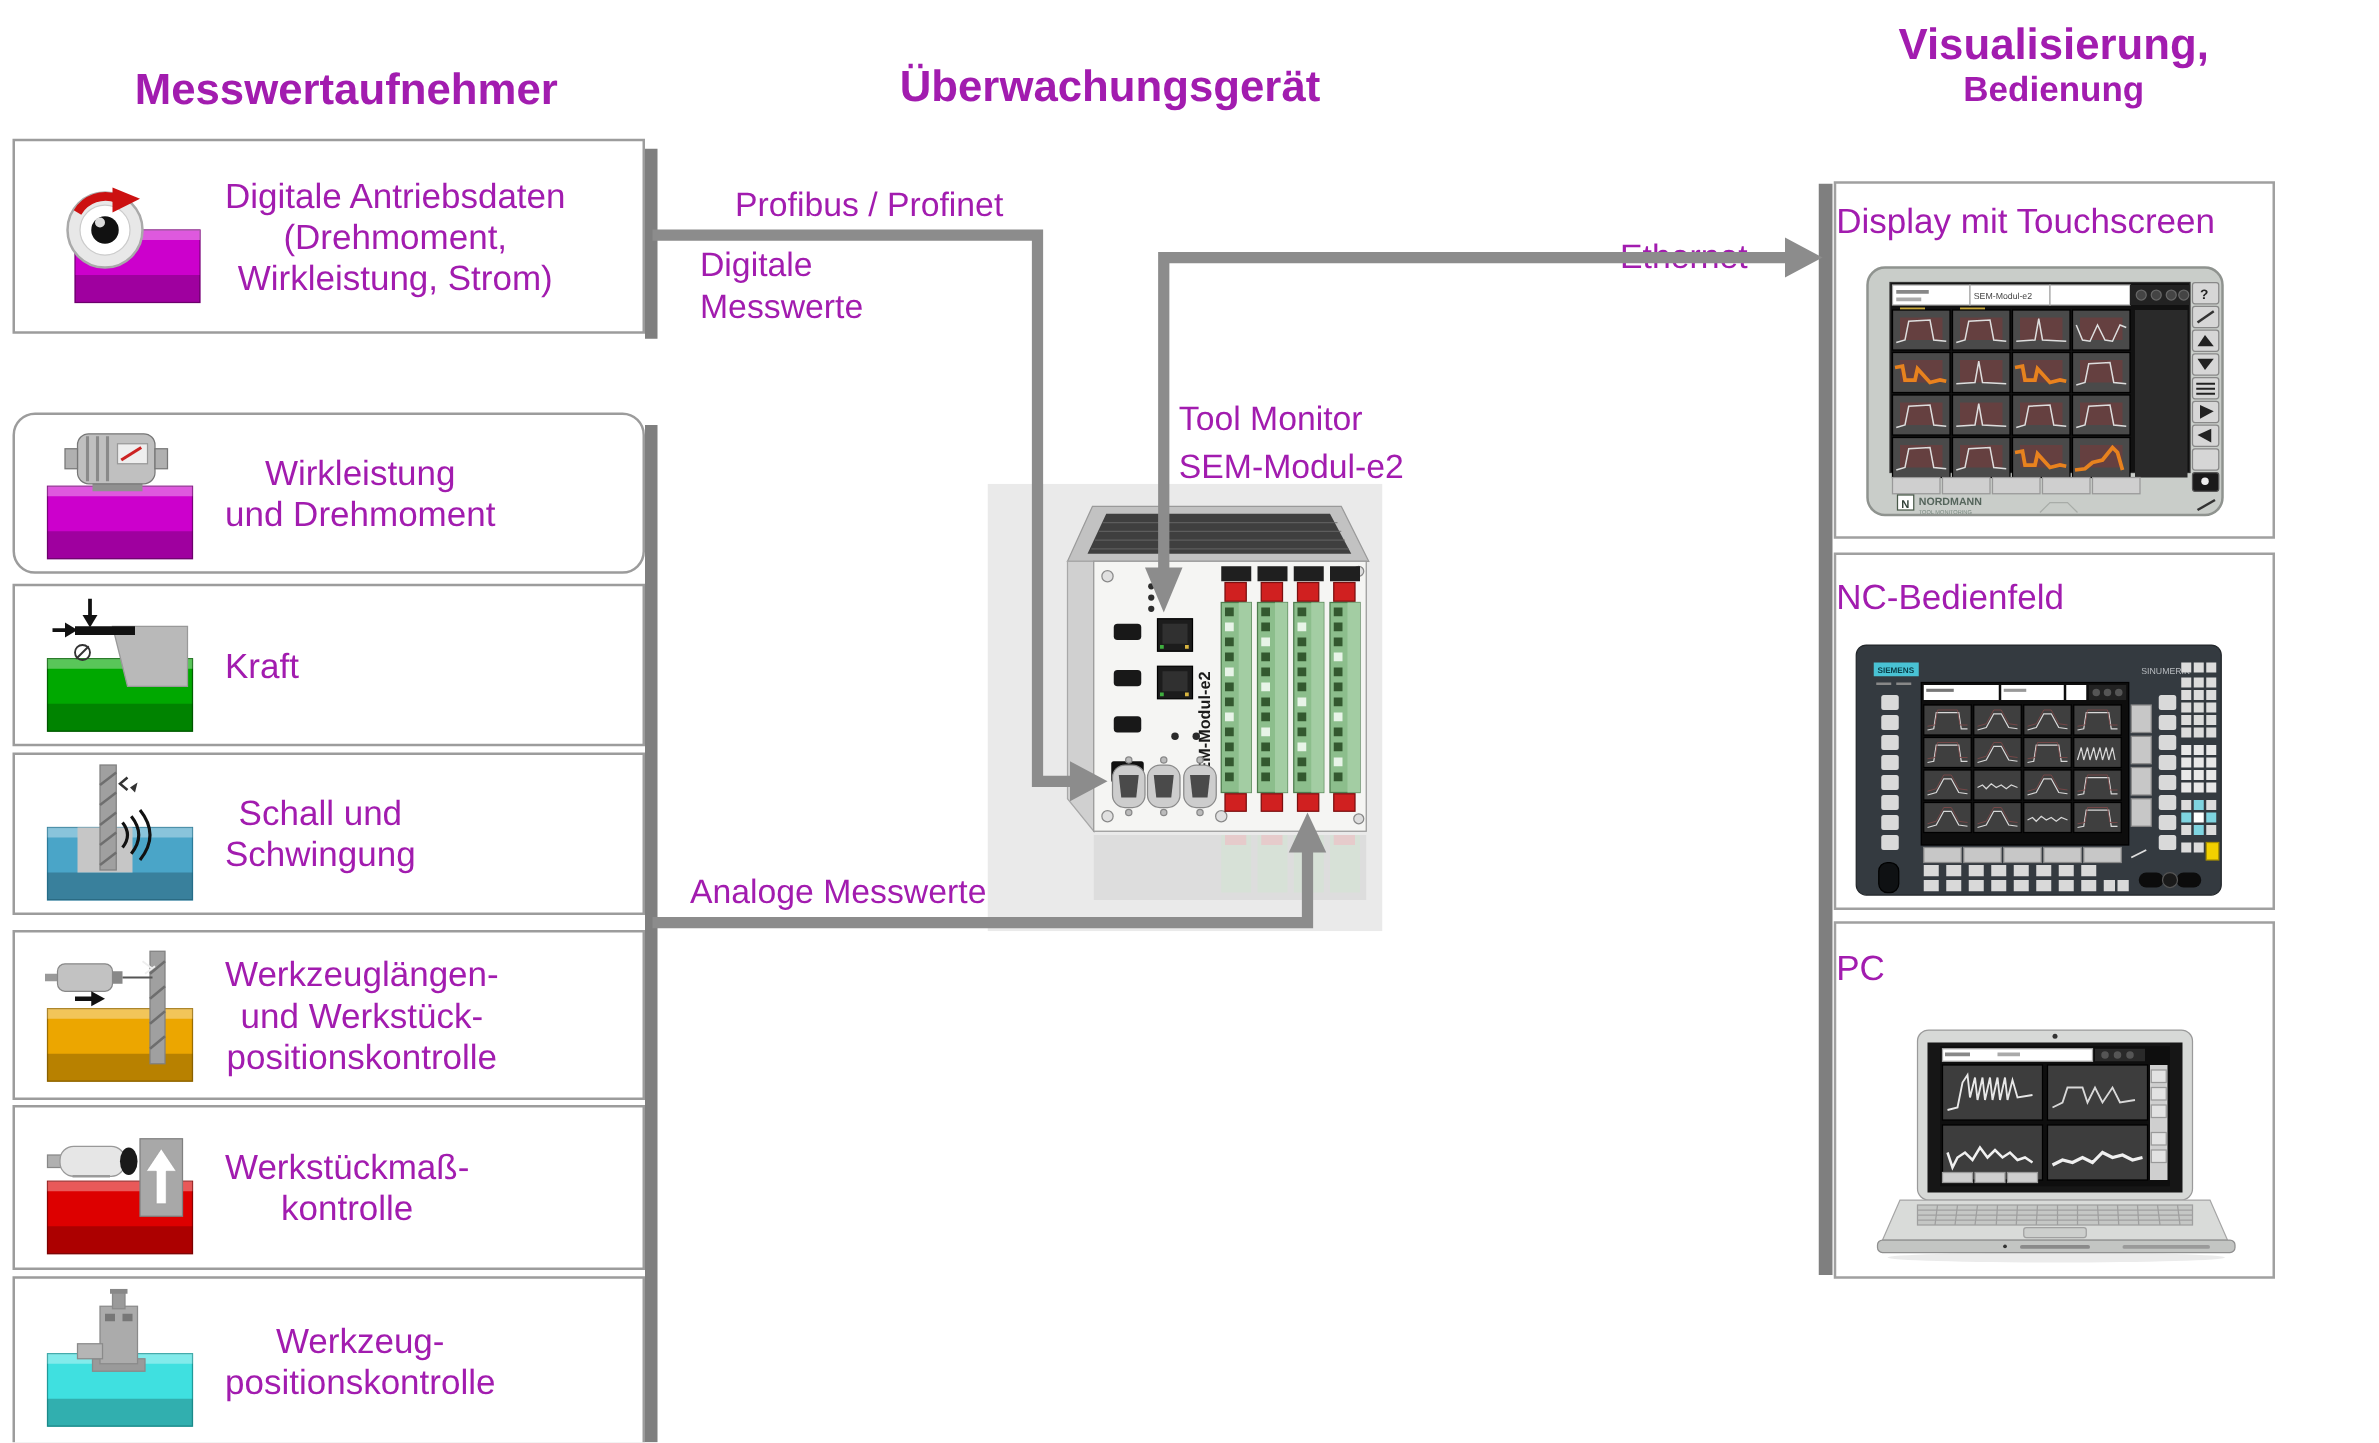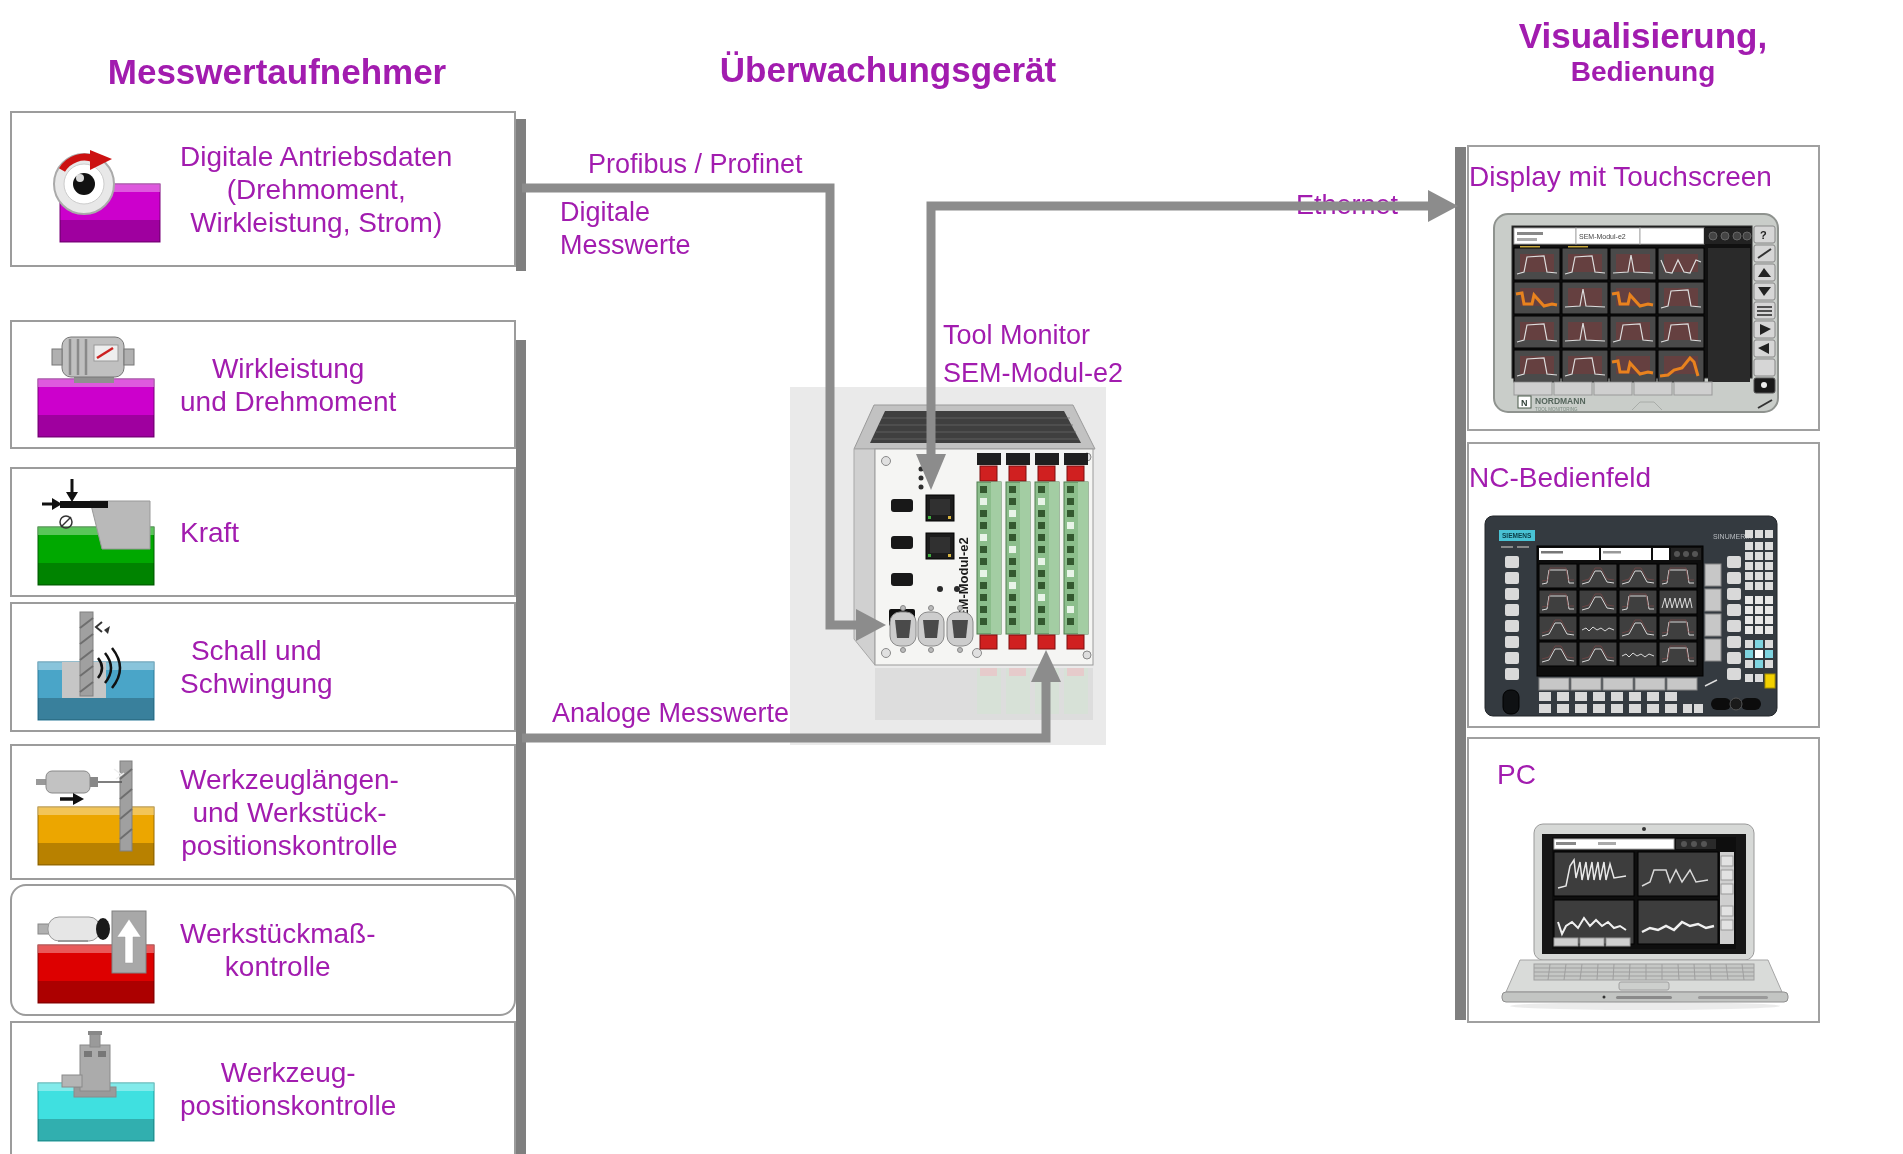--- a/index.html
+++ b/index.html
@@ -44,21 +44,21 @@
       <path d="M30,38 A26,26 0 0 1 62,27" stroke="#cc1111" stroke-width="7" fill="none"></path>
       <polygon points="58,18 80,27 58,38" fill="#cc1111"></polygon>
     </svg>
     <div class="stext">
       <div class="sline">Digitale Antriebsdaten</div>
       <div class="sline">(Drehmoment,</div>
       <div class="sline">Wirkleistung, Strom)</div>
     </div>
   </div>
 
-  <div class="sensor-box" style="top:320px;height:125px;">
+  <div class="sensor-box" style="top:330px;height:125px;border-radius:18px;">
     <svg class="sicon" width="130" height="115" viewBox="0 0 130 115">
       <rect x="6" y="52" width="116" height="58" stroke="#7a007a" fill="#cc00cc"></rect>
       <rect x="6" y="52" width="116" height="8" fill="#ffffff" opacity="0.35"></rect>
       <rect x="6" y="88" width="116" height="22" fill="#000000" opacity="0.22"></rect>
       <rect x="42" y="48" width="40" height="8" fill="#909090"></rect>
       <rect x="30" y="10" width="62" height="40" rx="9" fill="#c0c0c0" stroke="#777777"></rect>
       <line x1="38" y1="12" x2="38" y2="48" stroke="#8a8a8a" stroke-width="2.5"></line>
       <line x1="46" y1="12" x2="46" y2="48" stroke="#8a8a8a" stroke-width="2.5"></line>
       <line x1="54" y1="12" x2="54" y2="48" stroke="#8a8a8a" stroke-width="2.5"></line>
       <rect x="62" y="18" width="24" height="16" fill="#eeeeee" stroke="#999999"></rect>
@@ -137,21 +137,21 @@
       <line x1="28" y1="44" x2="42" y2="44" stroke="#111111" stroke-width="3.5"></line>
       <polygon points="41,38 41,50 52,44" fill="#111111"></polygon>
     </svg>
     <div class="stext">
       <div class="sline">Werkzeuglängen-</div>
       <div class="sline">und Werkstück-</div>
       <div class="sline">positionskontrolle</div>
     </div>
   </div>
 
-  <div class="sensor-box" style="top:884px;height:128px;border-radius:16px;">
+  <div class="sensor-box" style="top:884px;height:128px;">
     <svg class="sicon" width="130" height="115" viewBox="0 0 130 115">
       <rect x="6" y="52" width="116" height="58" stroke="#8a0000" fill="#dd0000"></rect>
       <rect x="6" y="52" width="116" height="8" fill="#ffffff" opacity="0.35"></rect>
       <rect x="6" y="88" width="116" height="22" fill="#000000" opacity="0.22"></rect>
       <rect x="80" y="18" width="34" height="62" fill="#a8a8a8" stroke="#808080"></rect>
       <polygon points="97,26 109,44 101,44 101,70 93,70 93,44 85,44" fill="#ffffff" stroke="#999999" stroke-width="0.5"></polygon>
       <rect x="6" y="31" width="12" height="10" fill="#b0b0b0" stroke="#888888"></rect>
       <rect x="16" y="24" width="52" height="24" rx="11" fill="#e6e6e6" stroke="#999999"></rect>
       <ellipse cx="71" cy="36" rx="7" ry="11" fill="#1a1a1a"></ellipse>
       <line x1="26" y1="48" x2="56" y2="48" stroke="#9a9a9a" stroke-width="2"></line>
@@ -350,21 +350,21 @@
     <div>SEM-Modul-e2</div>
   </div>
 
   <div class="out-box" style="top:145px;height:282px;">
     <div class="out-title">Display mit Touchscreen</div>
   </div>
   <div class="out-box" style="top:442px;height:282px;">
     <div class="out-title" style="margin-top:18px;">NC-Bedienfeld</div>
   </div>
   <div class="out-box" style="top:737px;height:282px;">
-    <div class="out-title" style="margin-top:20px;margin-left:28px;">PC</div>
+    <div class="out-title" style="margin-top:20px;">PC</div>
   </div>
 
   <svg class="abs" style="left:1492px;top:212px;" width="288" height="206" viewBox="0 0 288 206">
     <defs>
       <g id="ts-a">
           <rect width="46" height="32" fill="#4a4a4a" stroke="#000"></rect>
           <rect x="6" y="6" width="34" height="18" fill="#654040"></rect>
           <polyline points="3,26 10,24 13,9 30,8 33,24 43,25" stroke="#dddddd" stroke-width="1.2" fill="none"></polyline>
         </g>
       <g id="ts-b">

